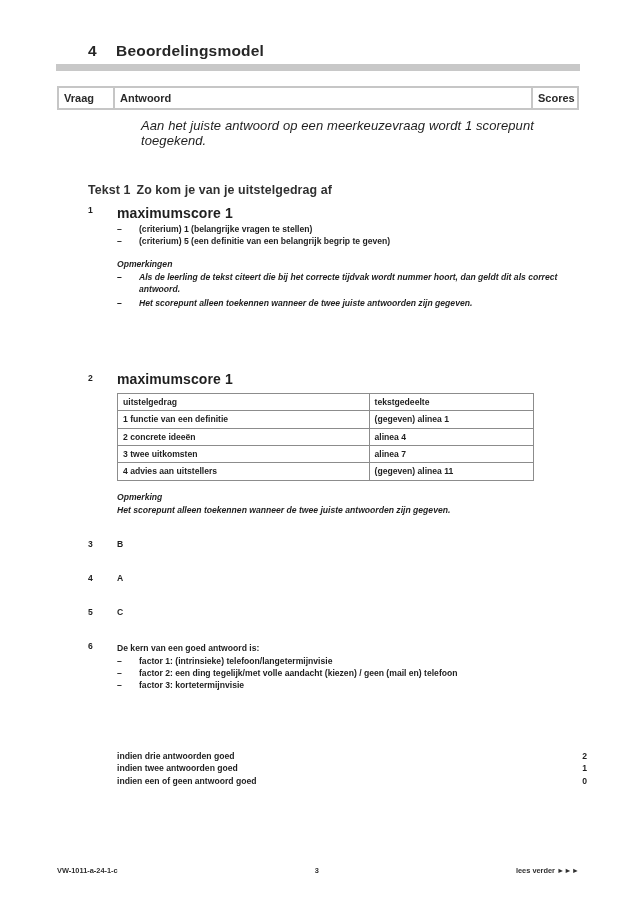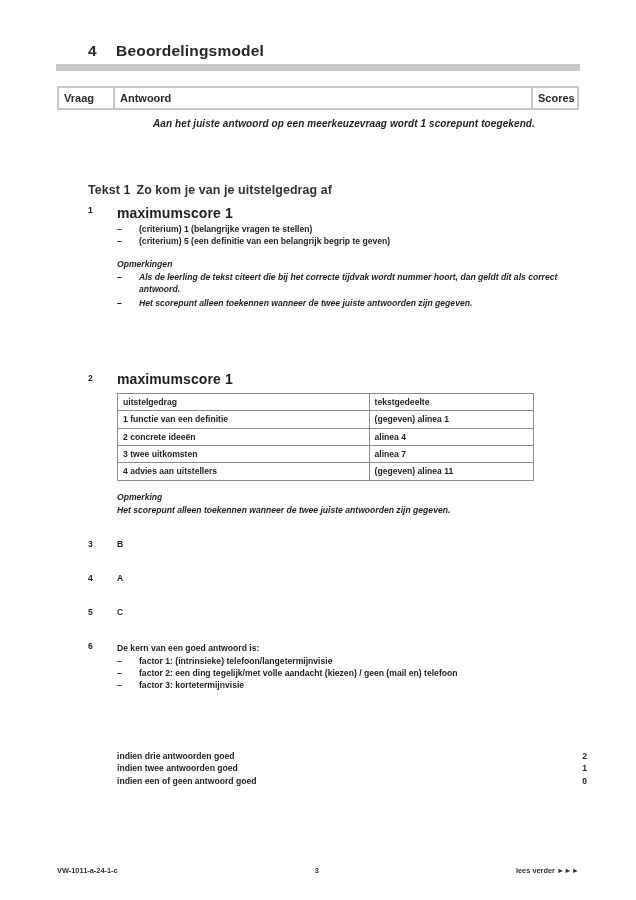--- a/index.html
+++ b/index.html
@@ -95,26 +95,25 @@
   }
   .colhead-scores {
     flex: 0 0 44px;
   }
 
   .mc-note {
     position: absolute;
     left: 141px;
     top: 118px;
     width: 420px;
-    font-size: 10px;
+    font-size: 13px;
     font-style: italic;
-    font-weight: bold;
+    font-weight: normal;
     color: #1f1f1f;
     letter-spacing: 0.1px;
-    margin-left: 12px;
   }
 
   
   .section-title {
     position: absolute;
     left: 88px;
     top: 163px;
     width: 460px;
     font-size: 12.4px;
     font-weight: bold;

